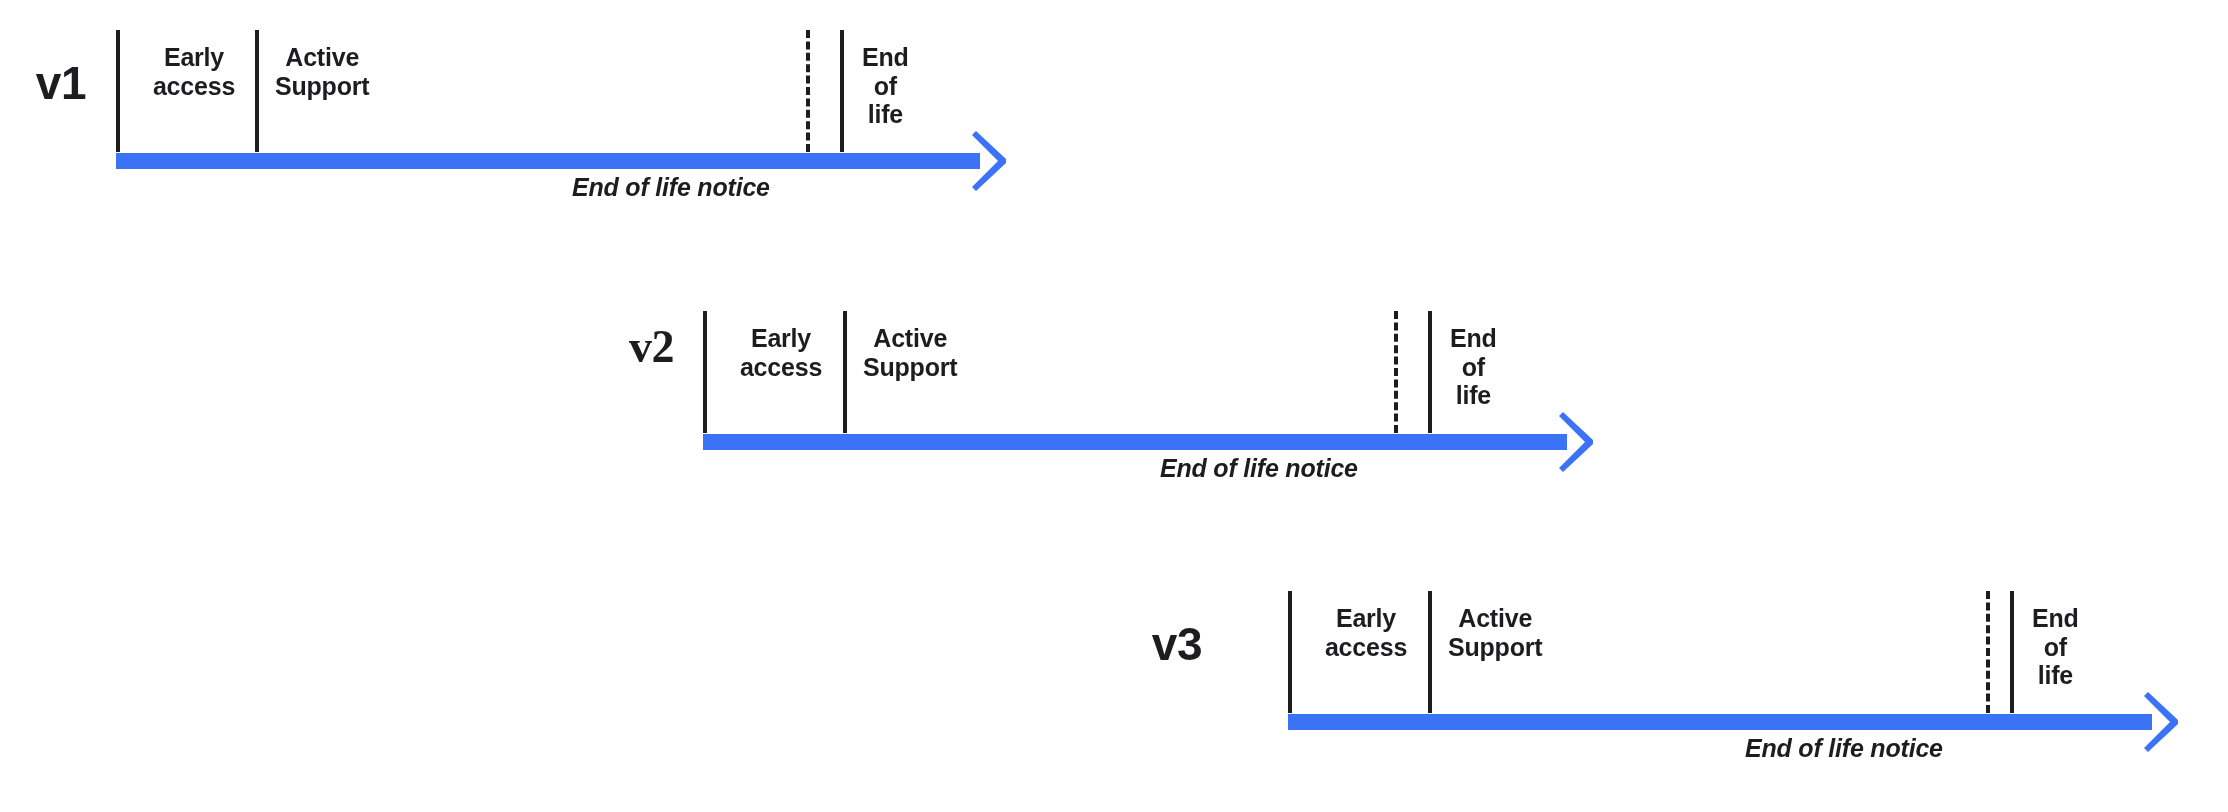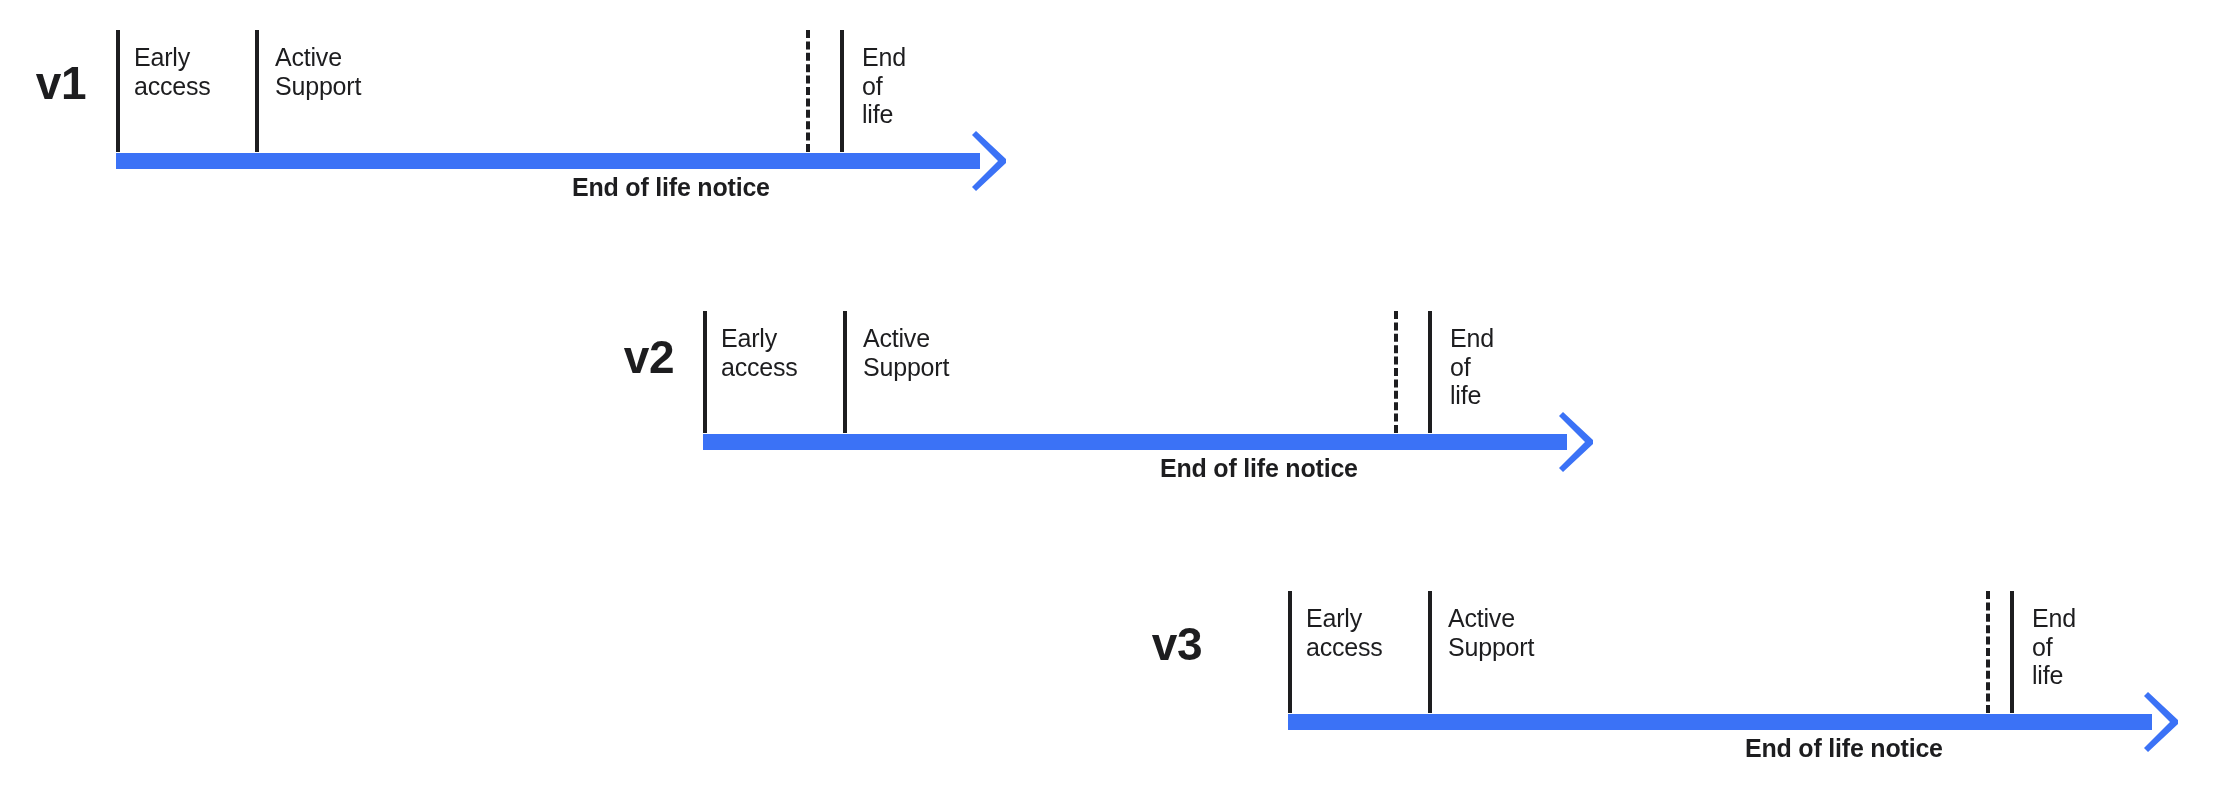--- a/index.html
+++ b/index.html
@@ -48,25 +48,26 @@
   .divider-dashed {
     position: absolute;
     width: 0;
     border-left: 4px dashed #1d1d1f;
   }
 
   
   .phase-label {
     position: absolute;
     font-size: 25px;
-    font-weight: 400;
+    font-weight: 700;
     color: #1d1d1f;
     line-height: 1.14;
     white-space: pre-line;
     letter-spacing: -0.2px;
+    text-align: center;
   }
 
   
   .timeline-bar {
     position: absolute;
     height: 16px;
     background: #3b72f6;
   }
 
   
@@ -76,20 +77,21 @@
   }
 
   
   .notice-label {
     position: absolute;
     font-size: 25px;
     font-weight: 700;
     color: #1d1d1f;
     white-space: nowrap;
     letter-spacing: -0.2px;
+    font-style: italic;
   }
 </style>
 </head>
 <body>
 
 <div id="canvas">
 
   <div class="lifecycle-row">
 
     <div class="version-label" style="left:16px; top:60px; width:70px;">v1</div>
@@ -113,21 +115,21 @@
 
     <svg class="arrow-head" style="left:962px; top:131px;" width="60" height="60" viewBox="0 0 60 60">
       <path d="M10 4 L14 0 L44 28 L44 32 L14 60 L10 56 L36 30 Z" fill="#3b72f6"></path>
     </svg>
 
     <div class="notice-label" style="left:572px; top:173px;">End of life notice</div>
   </div>
 
   <div class="lifecycle-row">
 
-    <div class="version-label" style="left:604px; top:334px; width:70px;">v2</div>
+    <div class="version-label" style="left:604px; top:324px; width:70px;font-family:Liberation Serif, serif;">v2</div>
 
     <div class="divider" style="left:703px; top:311px; height:122px;"></div>
 
     <div class="phase-label" style="left:721px; top:324px; width:120px;">Early
 access</div>
 
     <div class="divider" style="left:843px; top:311px; height:122px;"></div>
 
     <div class="phase-label" style="left:863px; top:324px;">Active Support</div>
 

